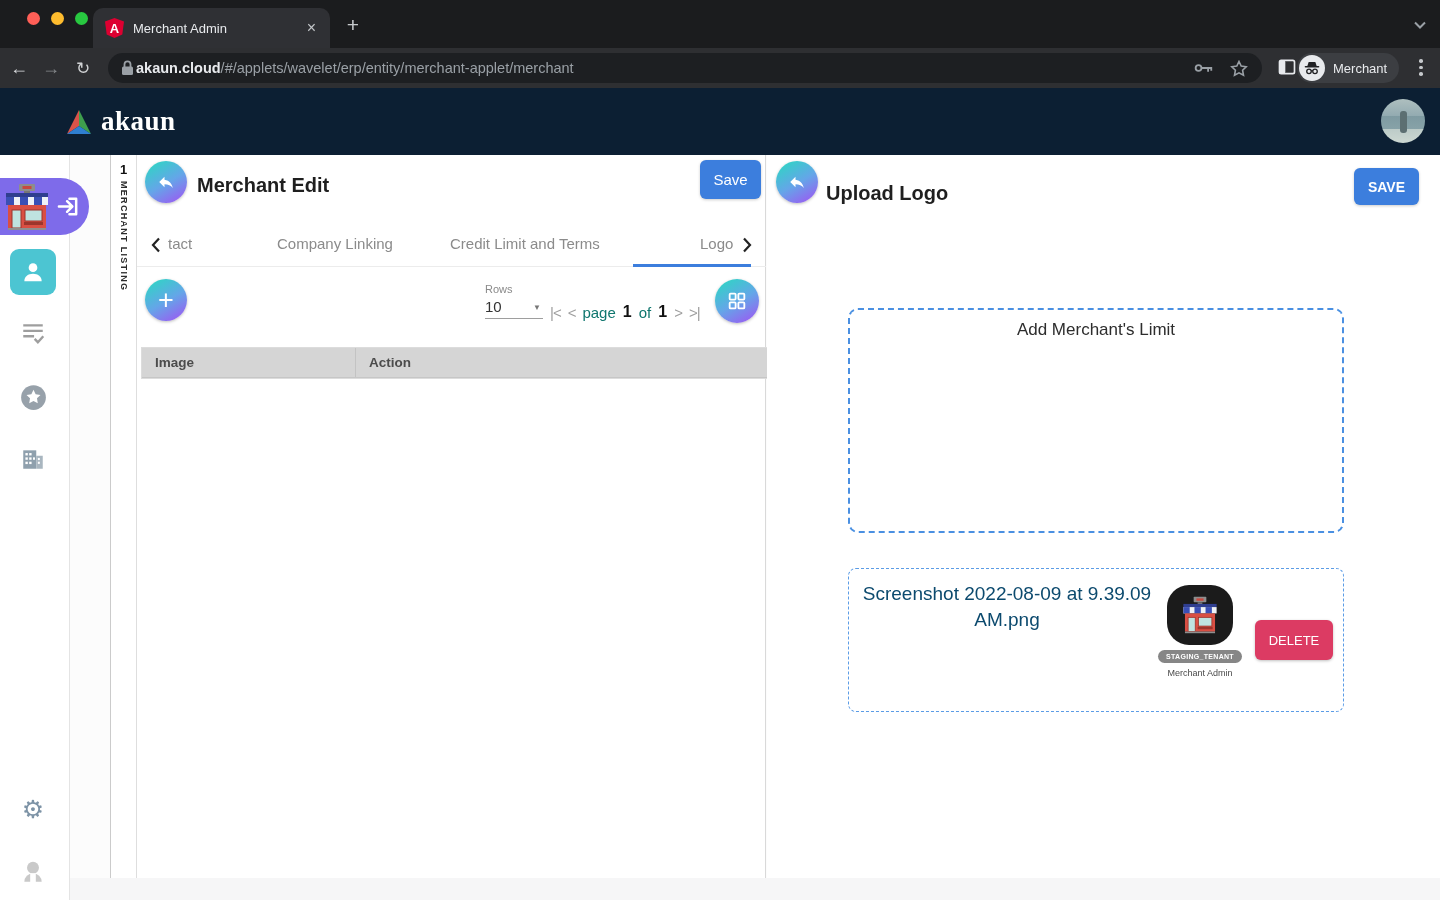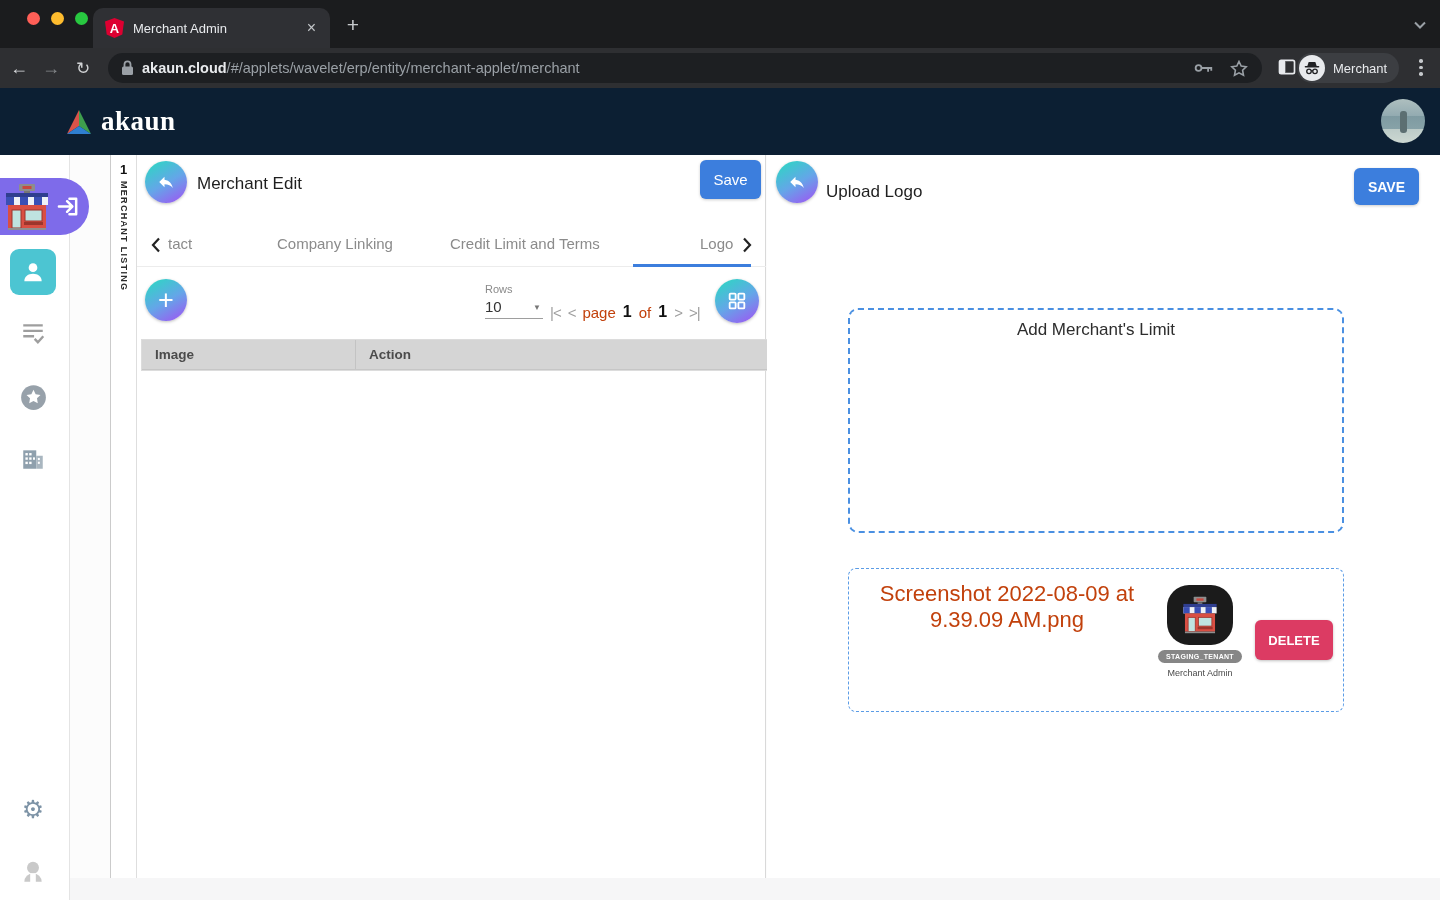--- a/index.html
+++ b/index.html
@@ -15,21 +15,21 @@
   .favicon { width:19px; height:20px; background:#dd0031; clip-path:polygon(50% 0,100% 17%,91% 83%,50% 100%,9% 83%,0 17%); color:#fff; font-size:13px; font-weight:bold; display:flex; align-items:center; justify-content:center; flex:0 0 auto; }
   .tab-title { color:#e8eaed; font-size:13px; margin-left:9px; flex:1; white-space:nowrap; overflow:hidden; }
   .tab-close { color:#c3c6c9; font-size:16px; line-height:1; padding:2px 4px; cursor:default; }
   .newtab { position:absolute; left:341px; top:13px; color:#c6c9cc; font-size:21px; width:24px; height:24px; display:flex; align-items:center; justify-content:center; }
   .strip-chevron { position:absolute; left:1410px; top:15px; width:20px; height:20px; display:flex; align-items:center; justify-content:center; }
 
   .toolbar { position:absolute; left:0; top:48px; width:1440px; height:40px; background:#2e2f32; display:flex; align-items:center; }
   .navbtn { width:26px; text-align:center; font-size:18px; margin-left:6px; }
   .nav-back { color:#d6d8da; } .nav-fwd { color:#85888b; } .nav-reload { color:#cfd1d3; font-size:17px; }
   .omnibox { position:absolute; left:108px; top:5px; width:1154px; height:30px; background:#1d1f22; border-radius:15px; display:flex; align-items:center; padding:0 14px 0 13px; }
-  .url { margin-left:8px; font-size:14.5px; white-space:nowrap; overflow:hidden; flex:1; }
+  .url { margin-left:2px; font-size:14.5px; white-space:nowrap; overflow:hidden; flex:1; }
   .url .host { color:#e8eaed; font-weight:bold; }
   .url .path { color:#9aa0a6; }
   .omni-icon { margin-left:16px; flex:0 0 auto; display:flex; }
   .sidepanel-icon { position:absolute; left:1277px; top:9px; }
   .incog { position:absolute; left:1297px; top:5px; height:30px; background:#3c3e42; border-radius:15px; display:flex; align-items:center; padding:2px 12px 2px 2px; }
   .incog-circle { width:26px; height:26px; border-radius:50%; background:#e8eaed; display:flex; align-items:center; justify-content:center; }
   .incog-label { color:#e8eaed; font-size:13px; margin-left:8px; }
   .menu-dots { position:absolute; left:1416px; top:8px; display:flex; flex-direction:column; gap:3px; align-items:center; padding:3px; }
   .menu-dots i { width:3.5px; height:3.5px; border-radius:50%; background:#c6c9cc; }
 
@@ -58,62 +58,62 @@
   .vtab-strip { position:absolute; left:110px; top:0; width:27px; height:723px; background:#fff; border-left:1px solid #cbcbcb; border-right:1px solid #dedede; }
   .vtab-num { position:absolute; left:0; top:7px; width:100%; text-align:center; font-size:13px; font-weight:bold; color:#111; }
   .vtab-label { position:absolute; left:50%; top:26px; transform:translateX(-50%); writing-mode:vertical-rl; font-size:9px; font-weight:bold; letter-spacing:1.3px; color:#2b2b2b; white-space:nowrap; }
 
   .panel { position:absolute; top:0; background:#fff; height:723px; }
   .panel-left  { left:137px; width:629px; border-right:1px solid #d9d9d9; }
   .panel-right { left:767px; width:673px; }
 
   .grad-circle { border-radius:50%; background:linear-gradient(150deg,#31d3c6 8%,#64a6e8 52%,#9b5af2 94%); display:flex; align-items:center; justify-content:center; box-shadow:0 1px 3px rgba(0,0,0,.25); }
   .back-btn { position:absolute; width:42px; height:42px; }
-  .panel-title { position:absolute; font-size:17px; color:#1f1f1f; font-weight:400; }
+  .panel-title { position:absolute; font-size:20px; color:#1f1f1f; font-weight:700; }
   .save-btn { position:absolute; background:#3c7edd; color:#fff; border:none; border-radius:6px; font-size:15px; font-weight:500; font-family:inherit; box-shadow:0 1px 3px rgba(0,0,0,.2); }
 
   
   .pl-back { left:8px; top:6px; }
   .pl-title { left:60px; top:19px; }
   .pl-save { left:563px; top:5px; width:61px; height:39px; }
   .tabbar { position:absolute; left:0; top:67px; width:629px; height:45px; border-bottom:1px solid #ececec; }
   .tabchev { position:absolute; top:12px; width:20px; height:22px; display:flex; align-items:center; justify-content:center; }
   .tabchev-l { left:9px; } .tabchev-r { left:600px; }
   .tab-item { position:absolute; top:13px; font-size:15px; color:#8b8b8b; white-space:nowrap; }
   .tab-0 { left:31px; } .tab-1 { left:140px; } .tab-2 { left:313px; } .tab-3 { left:563px; }
   .inkbar { position:absolute; left:496px; top:42px; width:118px; height:3px; background:#3c7edd; }
 
   .plus-btn { position:absolute; left:8px; top:124px; width:42px; height:42px; color:#fff; font-size:27px; font-weight:300; line-height:1; }
   .rows-block { position:absolute; left:348px; top:128px; width:60px; }
   .rows-label { font-size:11px; color:#8a8a8a; }
   .rows-select { margin-top:3px; border-bottom:1px solid #9e9e9e; width:58px; padding-bottom:3px; font-size:15px; color:#333; position:relative; }
   .rows-caret { position:absolute; right:2px; top:5px; font-size:8px; color:#777; }
   .pager { position:absolute; left:413px; top:148px; display:flex; align-items:center; gap:7px; font-size:15px; color:#9e9e9e; }
-  .pager .pg-text { color:#c2410c; } .pager b { color:#111; font-size:16px; }
+  .pager .pg-text { color:#0f766e; } .pager b { color:#111; font-size:16px; }
   .pager .pg-btn { letter-spacing:-1px; font-size:15px; }
   .grid-btn { position:absolute; left:578px; top:124px; width:44px; height:44px; }
 
-  .grid-table { position:absolute; left:4px; top:184px; width:681px; border:1px solid #dcdcdc; background:#fff; }
+  .grid-table { position:absolute; left:4px; top:192px; width:681px; border:1px solid #dcdcdc; background:#fff; }
   .gt-head { display:flex; background:#d5d5d5; height:30px; align-items:center; border-bottom:1px solid #c6c6c6; }
   .gt-head .col { font-size:13.5px; font-weight:bold; color:#4c4c4c; padding-left:13px; border-right:1px solid #c3c3c3; height:100%; display:flex; align-items:center; }
   .col-image { width:214px; } .col-type { width:200px; } .col-action { flex:1; border-right:none !important; }
   .gt-empty { height:63px; display:flex; align-items:center; justify-content:center; font-size:13.5px; color:#2d2d2d; }
 
   
   .pr-back { left:9px; top:6px; }
   .pr-title { left:59px; top:19px;margin-top:8px; }
   .pr-save { left:587px; top:13px; width:65px; height:37px; font-size:14px; font-weight:bold; }
   .dropzone { position:absolute; left:81px; top:153px; width:496px; height:225px; border:2px dashed #4a90e2; border-radius:10px; text-align:center; padding-top:10px; font-size:17px; color:#2d2d2d; }
   .filebox { position:absolute; left:81px; top:413px; width:496px; height:144px; border:1.5px dashed #5b9ce6; border-radius:8px; }
-  .file-link { position:absolute; left:8px; top:12px; width:300px; text-align:center; font-size:22px; line-height:26px; color:#c2410c; cursor:pointer; }
+  .file-link { position:absolute; left:8px; top:12px; width:300px; text-align:center; font-size:19px; line-height:26px; color:#0c4a6e; cursor:pointer; }
   .preview { position:absolute; left:305px; top:16px; width:92px; text-align:center; }
   .squircle { width:66px; height:60px; border-radius:22px; background:#1b1b1b; margin:0 auto; display:flex; align-items:center; justify-content:center; }
   .tenant-badge { display:inline-block; margin-top:5px; background:#868686; color:#fff; font-size:7px; font-weight:bold; letter-spacing:.3px; padding:3px 8px; border-radius:8px; }
   .preview-name { margin-top:5px; font-size:9px; color:#4a4a4a; }
-  .delete-btn { position:absolute; left:406px; top:51px; width:78px; height:40px; background:#dc3b63; color:#fff; border:none; border-radius:6px; font-size:13px; font-weight:bold; font-family:inherit; box-shadow:0 1px 3px rgba(0,0,0,.25); }
+  .delete-btn { position:absolute; left:406px; top:51px; width:78px; height:40px; background:#dc3b63; color:#fff; border:none; border-radius:6px; font-size:13px; font-weight:normal; font-family:inherit; box-shadow:0 1px 3px rgba(0,0,0,.25); }
   svg { display:block; }
 </style>
 </head>
 <body>
 
 <svg width="0" height="0" style="position:absolute">
   <defs>
     <g id="store-icon">
       <rect x="16" y="1" width="16" height="7" rx="1" fill="#8d8d8d"></rect>
       <rect x="19.5" y="3" width="9" height="3" fill="#c9483f"></rect>

